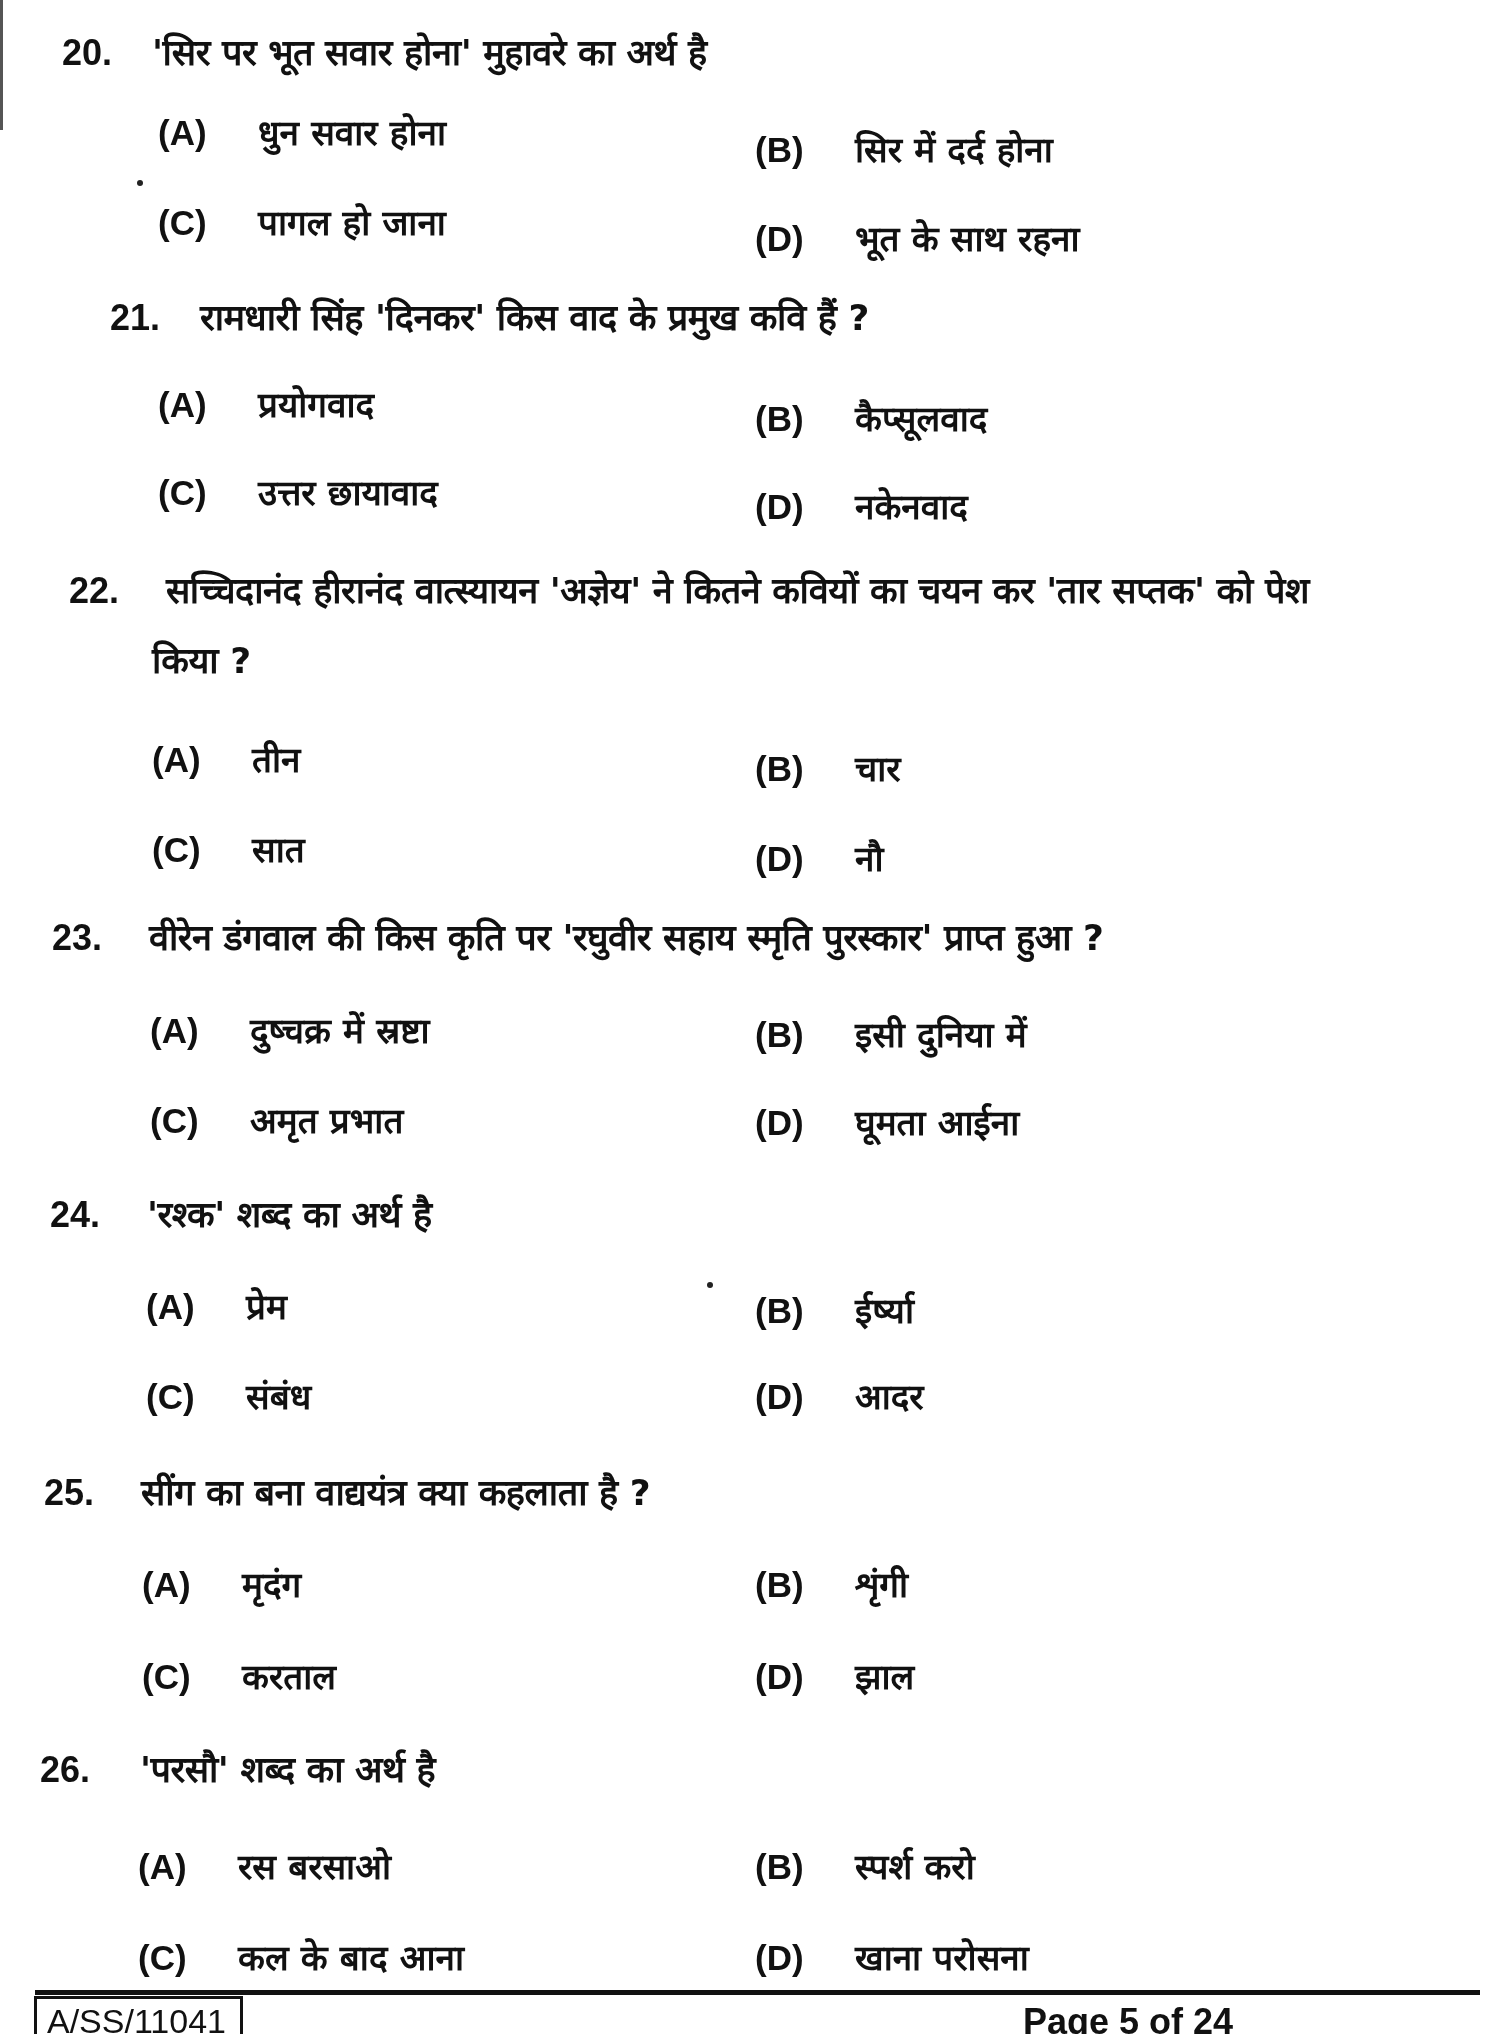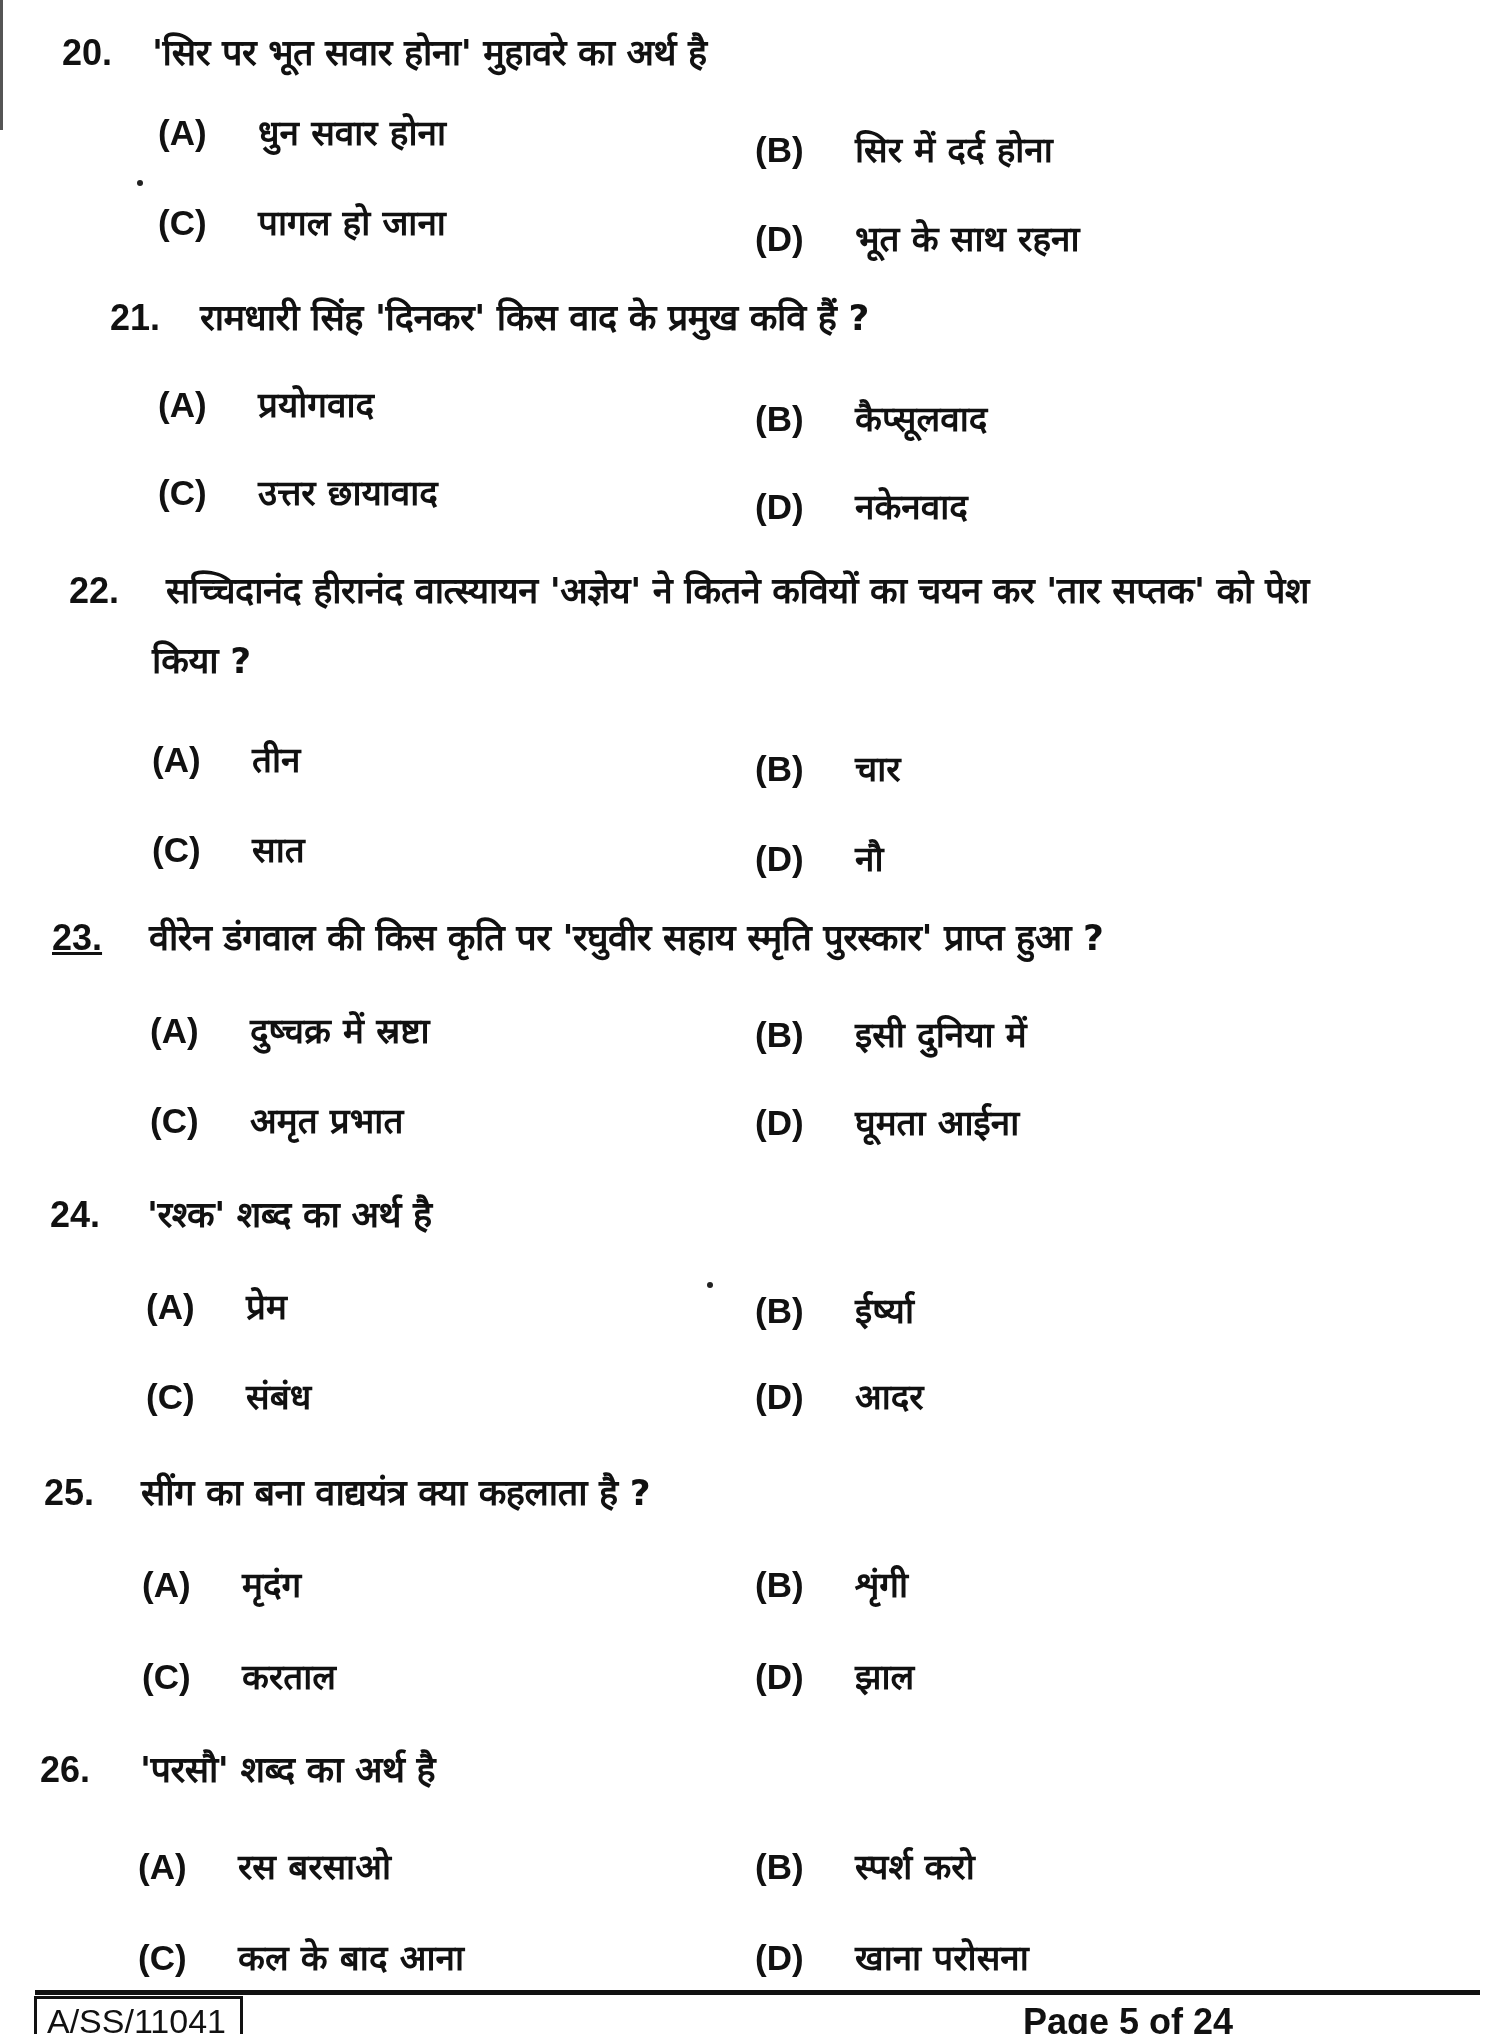--- a/index.html
+++ b/index.html
@@ -183,21 +183,21 @@
       <span class="opt-text">सात</span>
     </div>
     <div class="option" style="left:755px;top:834px;">
       <span class="opt-label">(D)</span>
       <span class="opt-text">नौ</span>
     </div>
   </div>
 
   <div class="question">
     <div class="q-stem" style="left:52px;top:903px;">
-      <span class="q-num" style="width:97px;text-decoration:underline;">23.</span>
+      <span class="q-num" style="width:97px;">23.</span>
       <span class="q-text">वीरेन डंगवाल की किस कृति पर 'रघुवीर सहाय स्मृति पुरस्कार' प्राप्त हुआ ?</span>
     </div>
     <div class="option" style="left:150px;top:1006px;">
       <span class="opt-label">(A)</span>
       <span class="opt-text">दुष्चक्र में स्रष्टा</span>
     </div>
     <div class="option" style="left:755px;top:1010px;">
       <span class="opt-label">(B)</span>
       <span class="opt-text">इसी दुनिया में</span>
     </div>

